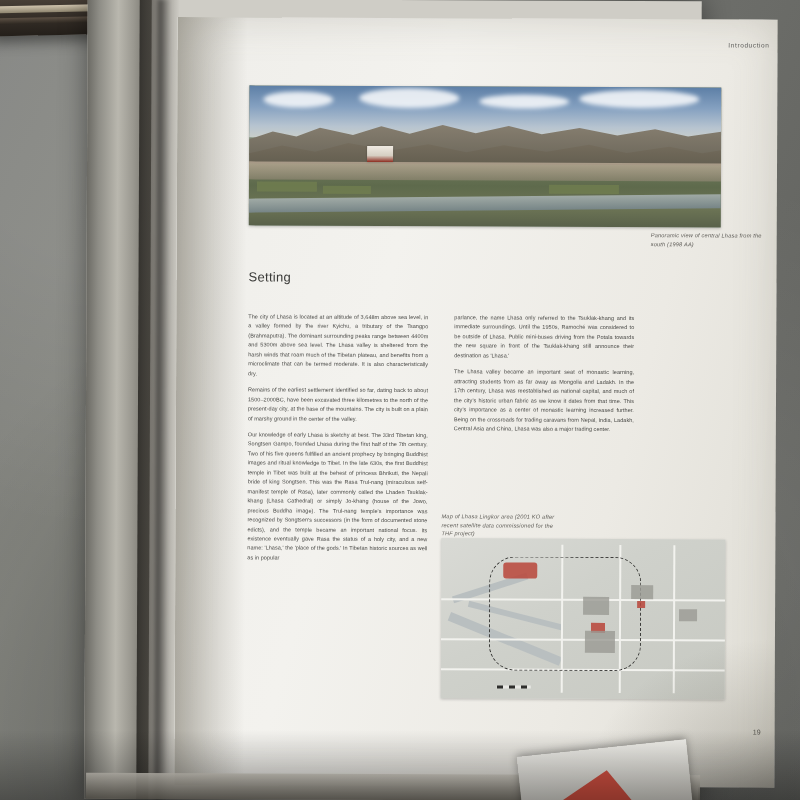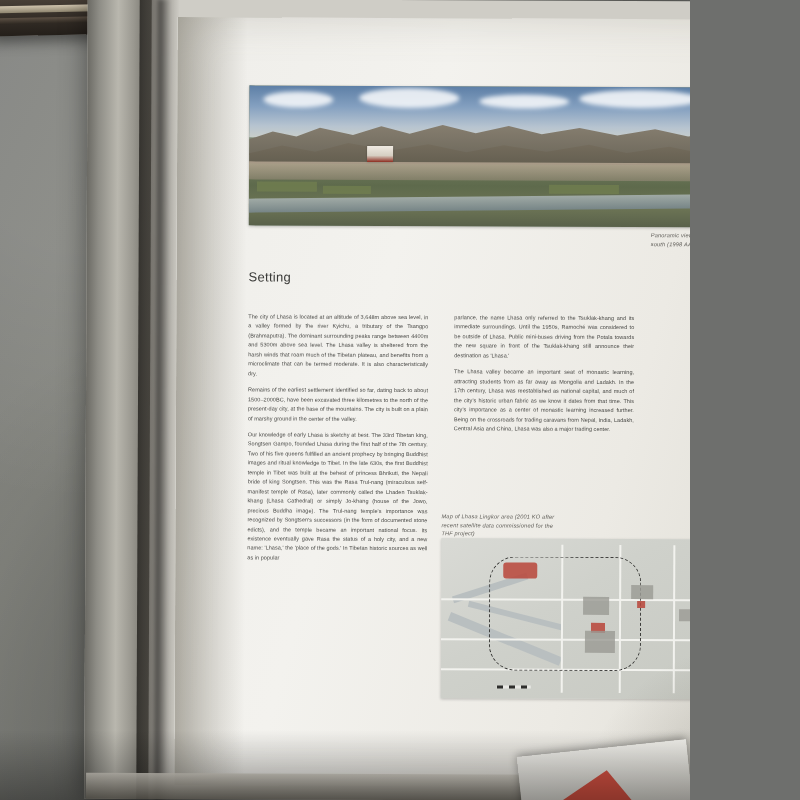--- a/index.html
+++ b/index.html
@@ -8,21 +8,21 @@
     width: 800px;
     height: 800px;
     overflow: hidden;
     background: #6e6f6d;
     font-family: "Liberation Sans", sans-serif;
   }
 
   
   #scene {
     position: relative;
-    width: 690px;
+    width: 800px;
     height: 800px;
     background:
       linear-gradient(115deg, #7b7c79 0%, #84857f 25%, #6f706c 55%, #5d5e5a 100%);
     overflow: hidden;
     text-decoration: underline;
   }
   
   #scene::before {
     content: "";
     position: absolute;

